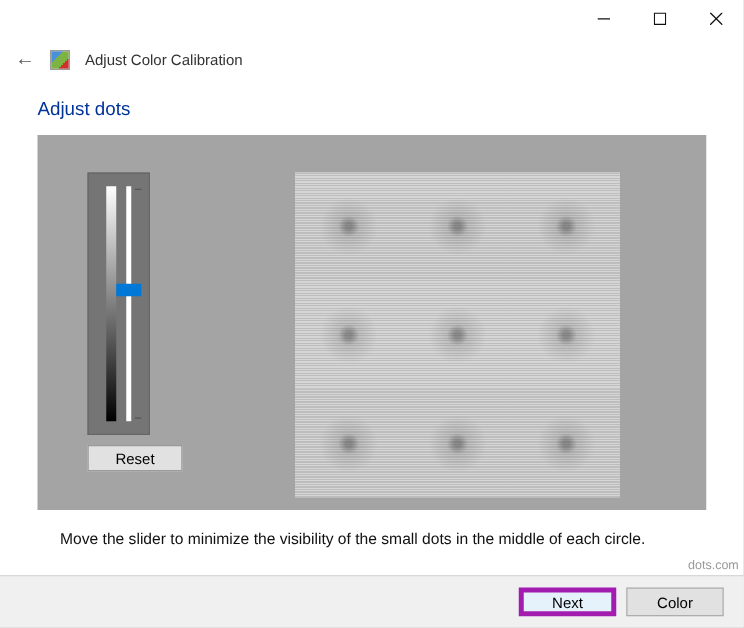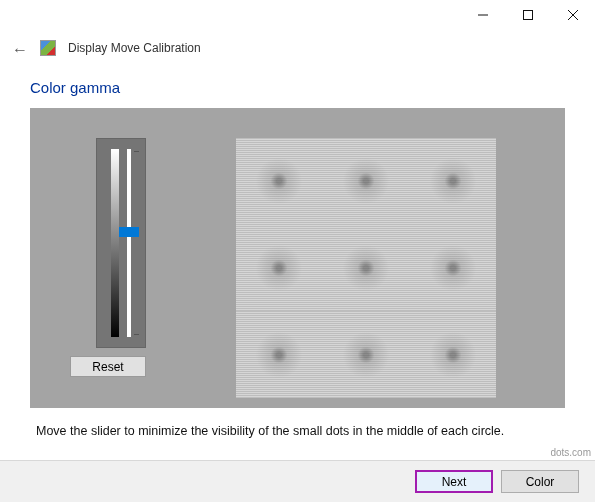--- a/index.html
+++ b/index.html
@@ -12,39 +12,39 @@
     .header { height: 35px; display: flex; align-items: center; padding: 0 12px; gap: 12px; }
     .back-arrow { font-size: 16px; color: #5a5a5a; line-height: 1; }
     .app-icon { width: 16px; height: 16px; display: inline-block; background: linear-gradient(135deg,#4a90d9 0 35%,#7cb342 35% 70%,#d32f2f 70% 100%); border: 1px solid #999; }
     .header-title { font-size: 12px; color: #333; }
     
     .content { padding: 14px 30px 0 30px; }
     .page-heading { color: #003399; font-size: 15px; font-weight: 400; margin-bottom: 12px; }
     
     .gray-area { background: #a4a4a4; height: 300px; position: relative; display: flex; align-items: flex-start; padding: 30px 10px 10px 40px; gap: 90px; }
     
-    .slider-col { display: flex; flex-direction: column; align-items: flex-end; gap: 8px; }
+    .slider-col { display: flex; flex-direction: column; align-items: flex-start; gap: 8px; }
     .slider-box { width: 50px; height: 210px; background: #757575; border: 1px solid #666; position: relative; display: flex; justify-content: center; padding: 10px 0; }
     .gradient-strip { width: 8px; height: 100%; background: linear-gradient(to bottom, #fff 0%, #000 100%); margin-right: 8px; }
     .track { width: 4px; height: 100%; background: #fff; position: relative; }
     .thumb { position: absolute; left: 50%; top: 44%; transform: translate(-50%,-50%); width: 20px; height: 10px; background: #0078d7; }
     .tick { position: absolute; right: 6px; width: 5px; height: 1px; background: #555; }
     .tick.t1 { top: 12px; } .tick.t2 { bottom: 12px; }
     
     .reset-btn { width: 76px; height: 21px; background: #e1e1e1; border: 1px solid #9a9a9a; font-size: 12px; cursor: default; }
     
     .preview { width: 260px; height: 260px; background: #c9c9c9; display: grid; grid-template-columns: repeat(3,1fr); grid-template-rows: repeat(3,1fr); gap: 0; }
     .preview .cell { position: relative; display:flex; align-items:center; justify-content:center; background: repeating-linear-gradient(0deg,#bdbdbd 0 1px,#d6d6d6 1px 2px); }
     .preview .cell::after { content:""; width: 60px; height: 60px; border-radius: 50%; background: radial-gradient(circle, rgba(80,80,80,0.55) 0 6%, rgba(120,120,120,0.25) 20%, rgba(200,200,200,0) 55%); }
     
-    .instruction { padding: 16px 30px 8px 36px; font-size: 12.5px; color: #111; }
+    .instruction { padding: 16px 30px 8px 48px; font-size: 12.5px; color: #111; }
     
     .footer { position: absolute; bottom: 0; left: 0; right: 0; height: 42px; background: #f0f0f0; border-top: 1px solid #d8d8d8; display: flex; justify-content: flex-end; align-items: center; padding-right: 16px; gap: 8px; }
     .footer button { width: 78px; height: 23px; font-size: 12px; background: #e1e1e1; border: 1px solid #adadad; cursor: default; }
-    .footer button.primary { border: 2px solid #a21caf; background: #e5f1fb; }
+    .footer button.primary { border: 4px solid #a21caf; background: #e5f1fb; }
     
     .watermark { position: absolute; right: 4px; bottom: 44px; font-size: 10px; color: #999; }
   </style>
 </head>
 <body>
 
 <div class="titlebar">
   <div class="ctrl">
     <svg viewBox="0 0 10 10">
         <line x1="0" y1="5" x2="10" y2="5" stroke="currentColor" stroke-width="1"></line>
@@ -59,25 +59,25 @@
     <svg viewBox="0 0 10 10">
         <line x1="0" y1="0" x2="10" y2="10" stroke="currentColor" stroke-width="1"></line>
         <line x1="10" y1="0" x2="0" y2="10" stroke="currentColor" stroke-width="1"></line>
       </svg>
   </div>
 </div>
 
 <div class="header">
   <span class="back-arrow">←</span>
   <span class="app-icon"></span>
-  <span class="header-title">Display Move Calibration</span>
+  <span class="header-title">Adjust Color Calibration</span>
 </div>
 
 <div class="content">
-  <div class="page-heading">Color gamma</div>
+  <div class="page-heading">Adjust dots</div>
 
   <div class="gray-area">
     <div class="slider-col">
       <div class="slider-box">
         <div class="gradient-strip"></div>
         <div class="track">
           <div class="thumb"></div>
         </div>
         <div class="tick t1"></div>
         <div class="tick t2"></div>

